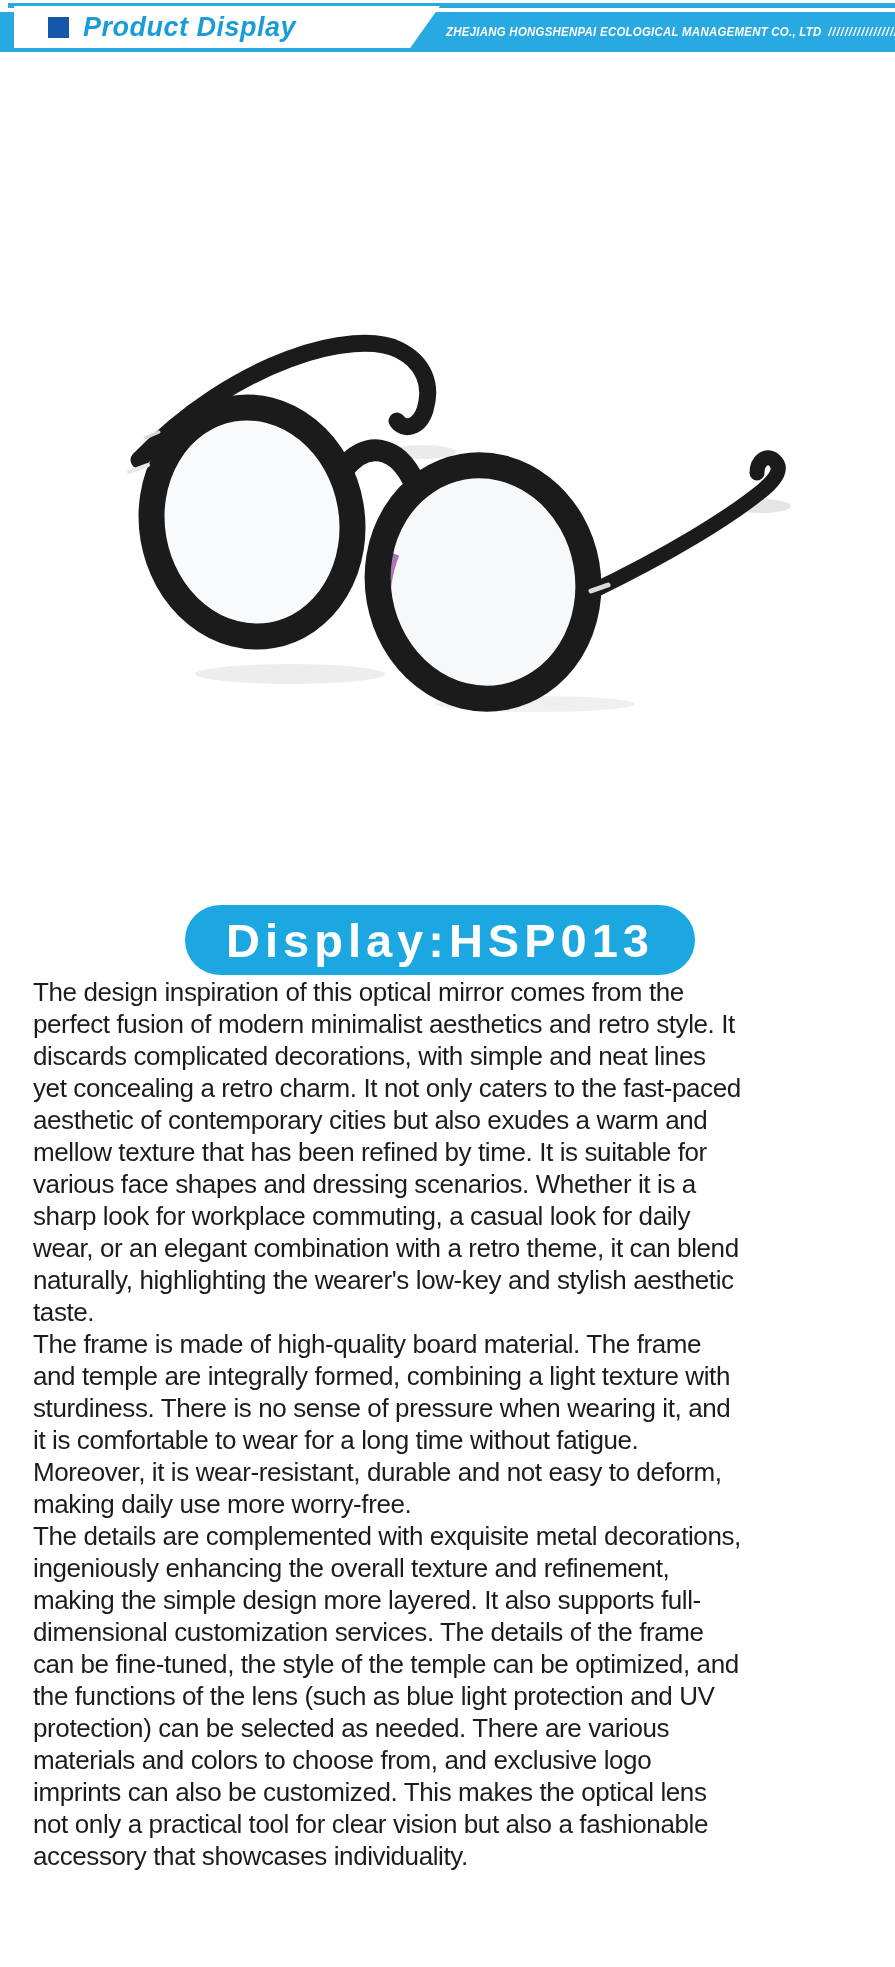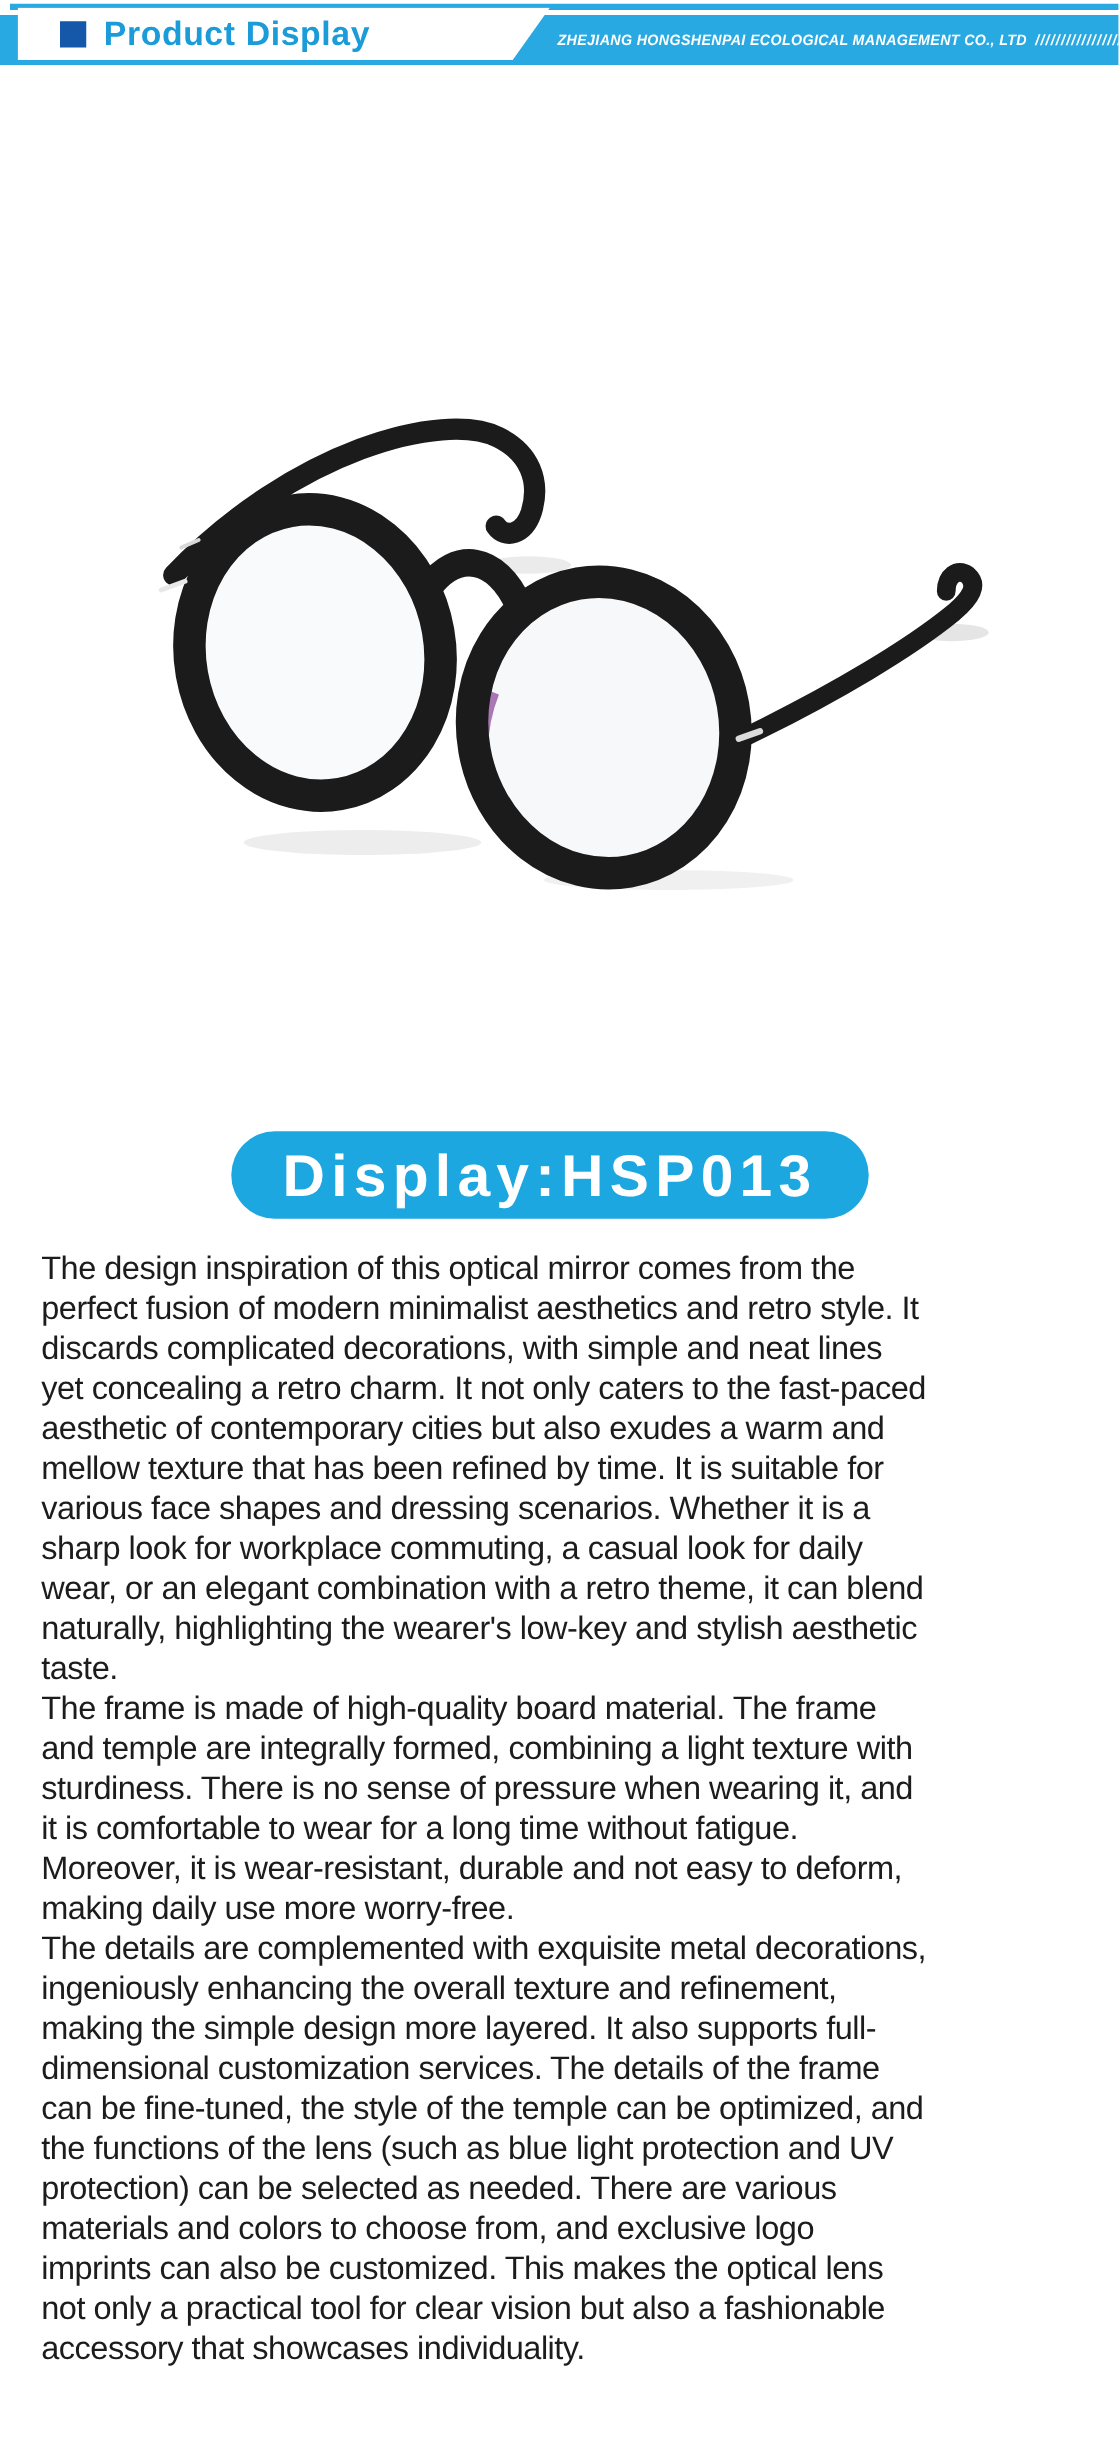--- a/index.html
+++ b/index.html
@@ -14,37 +14,37 @@
   body{font-family:"Liberation Sans","DejaVu Sans",sans-serif;}
   .page{position:relative;width:895px;height:1967px;background:#ffffff;overflow:hidden;}
 
   
   .top-thin{position:absolute;left:8px;top:3px;right:0;height:5px;background:var(--banner);}
   .banner{position:absolute;left:0;top:12px;width:895px;height:40px;background:var(--banner);}
   .badge{position:absolute;left:14px;top:-6px;width:426px;height:42px;background:#ffffff;
          clip-path:polygon(0 0,100% 0,93% 100%,0 100%);
          display:flex;align-items:center;box-shadow:0 1px 2px rgba(0,0,0,.15);}
   .badge .sq{display:inline-block;width:21px;height:21px;background:var(--navy);margin-left:34px;flex:0 0 auto;}
-  .badge .badge-text{font-size:27px;font-weight:bold;color:var(--badge-text);
+  .badge .badge-text{font-size:27px;font-weight:bold;font-style:italic;color:var(--badge-text);
                      margin-left:14px;letter-spacing:.5px;white-space:nowrap;}
   .company{position:absolute;left:446px;top:0;height:40px;display:flex;align-items:center;
            color:#ffffff;font-style:italic;font-weight:bold;font-size:12px;letter-spacing:.3px;
            transform:scaleX(.95);transform-origin:left center;white-space:nowrap;}
   .company .slashes{margin-left:7px;letter-spacing:1px;}
 
   
   .photo{position:absolute;left:55px;top:282px;width:780px;height:430px;}
 
   
   .number-pill{position:absolute;left:185px;top:905px;width:510px;height:70px;border-radius:36px;
                background:var(--accent);display:flex;align-items:center;justify-content:center;}
   .number-pill span{color:#ffffff;font-size:47px;font-weight:bold;letter-spacing:5px;white-space:nowrap;}
 
   
-  .description{position:absolute;left:33px;top:998px;width:708px;color:var(--body-text);
+  .description{position:absolute;left:33px;top:976px;width:708px;color:var(--body-text);
                font-size:26px;line-height:32px;letter-spacing:-0.4px;}
   .description p{margin:0;}
 </style>
 </head>
 <body>
 
 <div class="page">
 
   <div class="top-thin"></div>
   <div class="banner">

